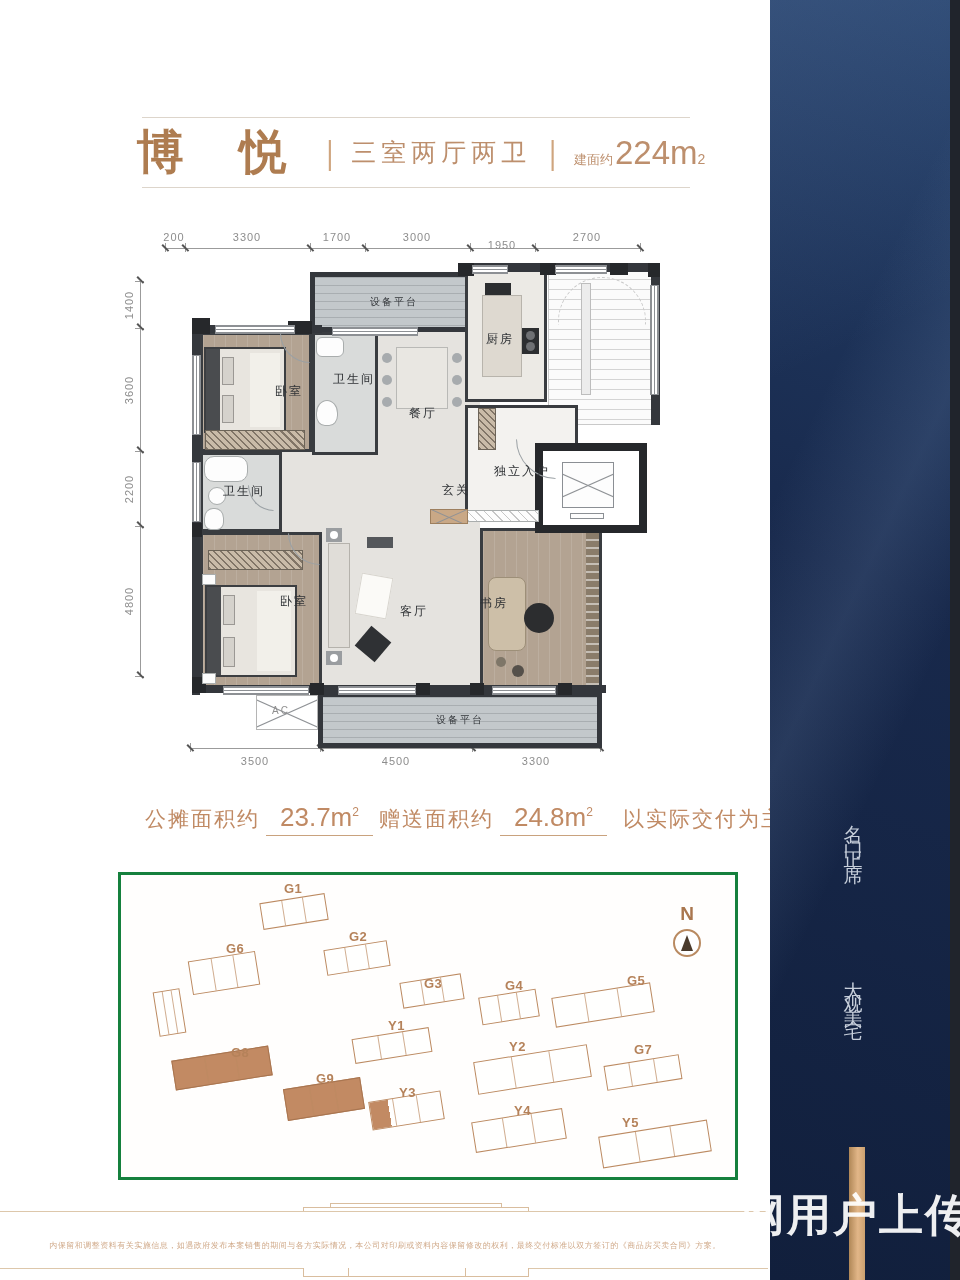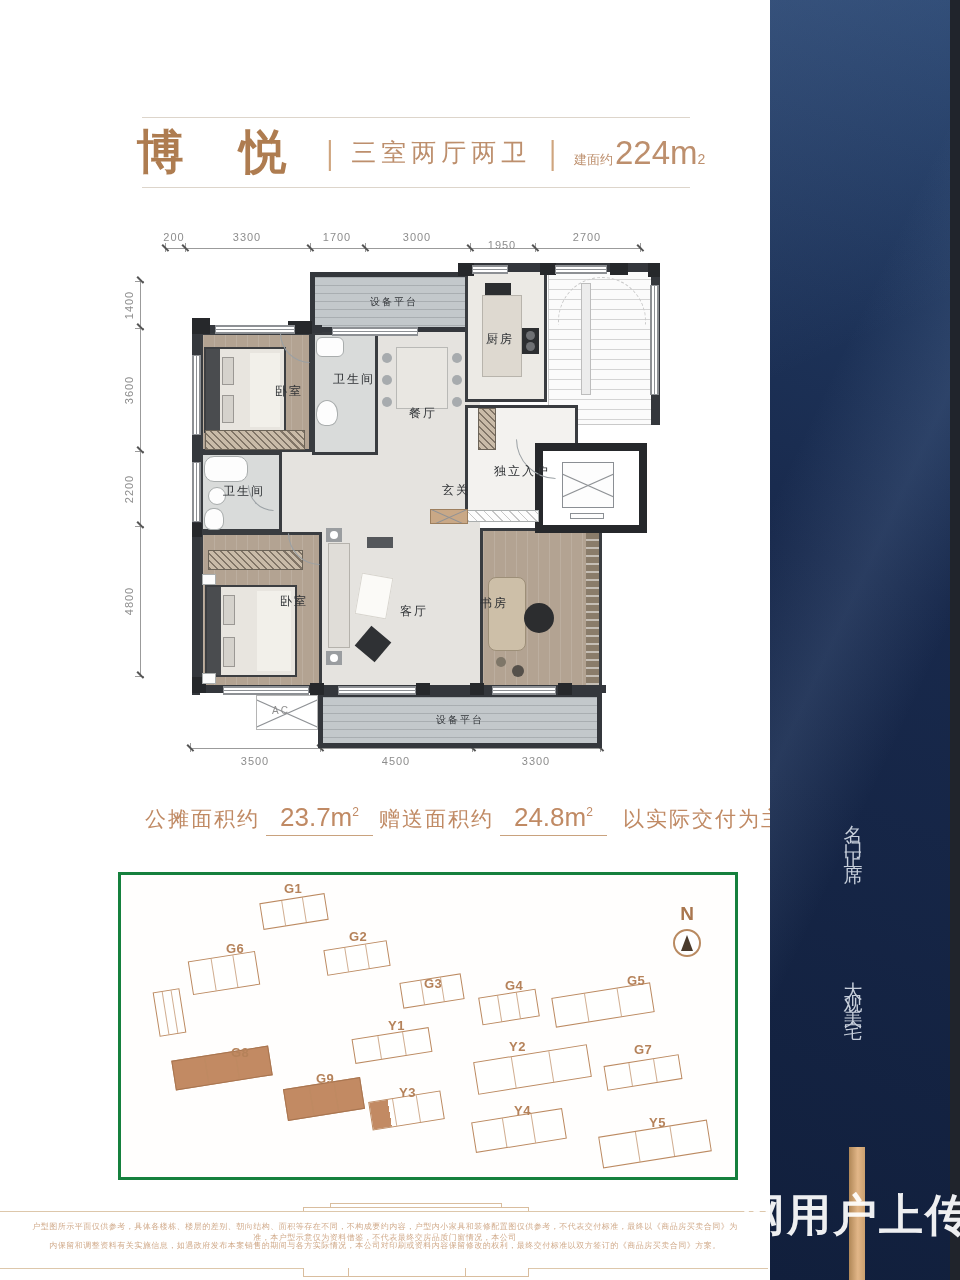--- a/index.html
+++ b/index.html
@@ -385,38 +385,37 @@
         <span class="bldg-label" style="left: 278px; top: 210px;">Y3</span>
         <div class="bldg" style="left: 352px; top: 240px; width: 92px; height: 31px; transform: rotate(-9deg);">
           <i></i>
           <i></i>
         </div>
         <span class="bldg-label" style="left: 393px; top: 228px;">Y4</span>
         <div class="bldg" style="left: 479px; top: 253px; width: 110px; height: 32px; transform: rotate(-9deg);">
           <i></i>
           <i></i>
         </div>
-        <span class="bldg-label" style="left: 528px; top: 240px;">Y5</span>
+        <span class="bldg-label" style="left: 501px; top: 240px;">Y5</span>
         <div class="bldg" style="left: 35px; top: 115px; width: 27px; height: 45px; transform: rotate(-9deg);">
           <i></i>
           <i></i>
         </div>
       </div>
     <div class="compass">
       <div class="n">N</div>
       <div class="ring">
           <div class="needle"></div>
         </div>
     </div>
   </div>
 
   <div class="fold-tab" style="left:330px;top:1203px;width:172px;height:8px;border-bottom:none;"></div>
   <div class="fold-tab" style="left:303px;top:1207px;width:226px;height:4px;border-bottom:none;"></div>
   <div class="fold-line" style="top:1211px;"></div>
-  <div class="disc" style="top:1221px;">户型图所示平面仅供参考，具体各楼栋、楼层的差别、朝向结构、面积等存在不同，不构成要约内容，户型内小家具和装修配置图仅供参考，不代表交付标准，最终以《商品房买卖合同》为准，本户型示意仅为资料借鉴，不代表最终交房品质门窗情况，本公司</div>
   <div class="disc" style="top:1240px;">内保留和调整资料有关实施信息，如遇政府发布本案销售的期间与各方实际情况，本公司对印刷或资料内容保留修改的权利，最终交付标准以双方签订的《商品房买卖合同》方案。</div>
   <div class="fold-line" style="top:1268px;"></div>
   <div class="fold-tab" style="left:303px;top:1268px;width:226px;height:9px;border-top:none;"></div>
   <div class="fold-tab" style="left:348px;top:1268px;width:118px;height:9px;border-top:none;"></div>
 
   <div class="panel"></div>
   <div class="panel-edge"></div>
   <div class="slogan slogan-1">名门正席</div>
   <div class="slogan slogan-2">大观美宅</div>
   <div class="gold-bar"></div>

